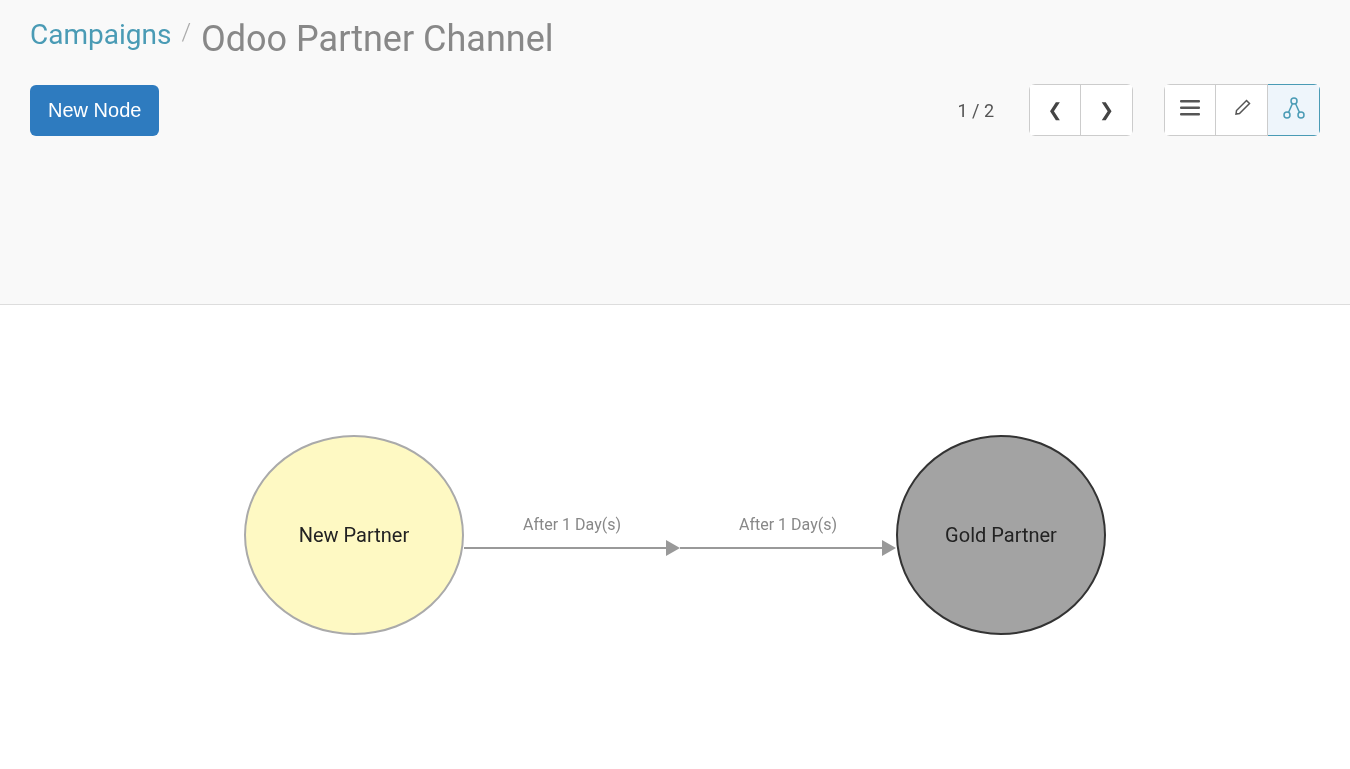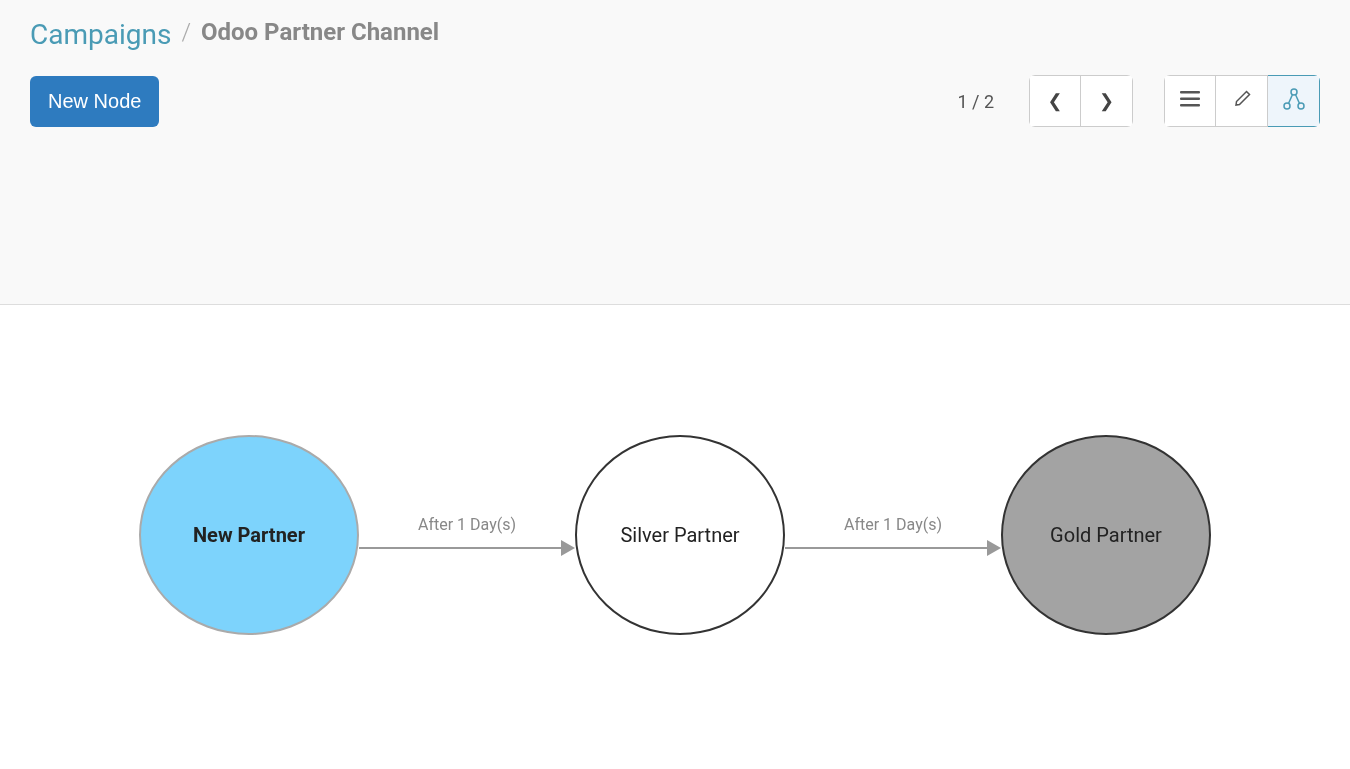--- a/index.html
+++ b/index.html
@@ -30,23 +30,23 @@
       cursor: pointer;
     }
 
     .breadcrumb-separator {
       font-size: 24px;
       color: #aaa;
       font-weight: 300;
     }
 
     .breadcrumb-current {
-      font-size: 24px;
+      font-size: 36px;
       color: #888;
-      font-weight: 700;
+      font-weight: 400;
     }
 
     .toolbar {
       display: flex;
       align-items: center;
       justify-content: space-between;
       padding-bottom: 20px;
     }
 
     .new-node-btn {
@@ -139,23 +139,22 @@
       font-weight: 400;
       color: #222;
       text-align: center;
       cursor: pointer;
       user-select: none;
     }
 
     .node-new-partner {
       width: 220px;
       height: 200px;
-      background: #7dd3fc;
+      background: #fef9c3;
       border-color: #aaa;
-      font-weight: bold;
     }
 
     .node-silver-partner {
       width: 210px;
       height: 200px;
       background: #fff;
       border-color: #333;
     }
 
     .node-gold-partner {
@@ -267,23 +266,20 @@
     </div>
 
     <div class="connector">
       <span class="connector-label">After 1 Day(s)</span>
       <div class="arrow-line">
         <div class="line"></div>
         <div class="arrow-head"></div>
       </div>
     </div>
 
-    <div class="node node-silver-partner">
-      <span>Silver Partner</span>
-    </div>
 
     <div class="connector">
       <span class="connector-label">After 1 Day(s)</span>
       <div class="arrow-line">
         <div class="line"></div>
         <div class="arrow-head"></div>
       </div>
     </div>
 
     <div class="node node-gold-partner">

